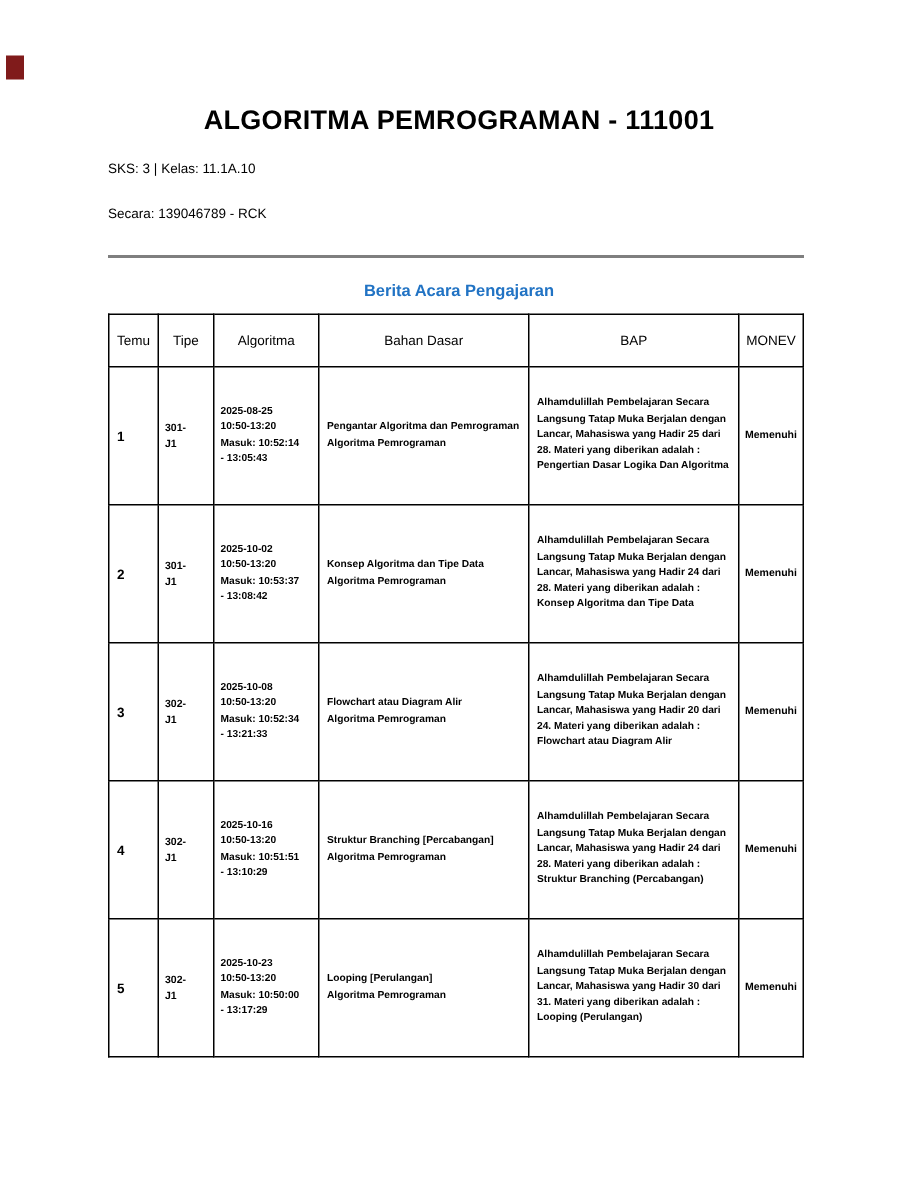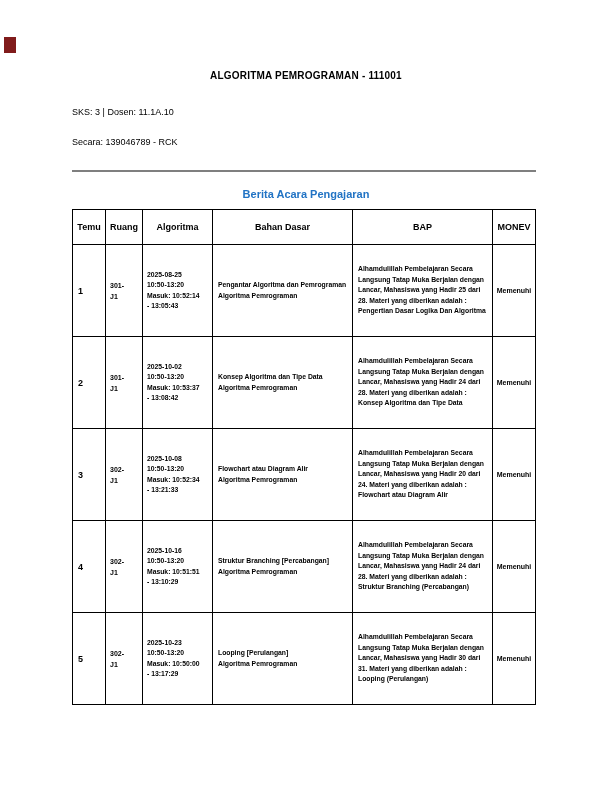--- a/index.html
+++ b/index.html
@@ -11,21 +11,21 @@
     position:relative;
     overflow:hidden;
   }
   .page-marker {
     position:absolute; left:4px; top:37px;
     width:12px; height:16px;
   }
   .doc-title {
     position:absolute; top:70px; left:0; right:0;
     text-align:center;
-    font-size:10px; font-weight:bold;
+    font-size:18px; font-weight:bold;
     letter-spacing:0.2px;
   }
   .meta-line { position:absolute; left:72px; font-size:9px; }
   .meta-line b { font-weight:normal; }
   #meta-sks   { top:107px; }
   #meta-dosen { top:137px; }
   .rule {
     position:absolute; top:170px; left:72px; width:464px;
     border-top:2px solid #7f7f7f;
   }
@@ -40,21 +40,21 @@
     table-layout:fixed;
     width:463px;
   }
   .bap-table th, .bap-table td {
     border:1px solid #000;
     vertical-align:middle;
     overflow:hidden;
   }
   .bap-table th {
     height:34px;
-    font-size:9px; font-weight:bold;
+    font-size:9px; font-weight:normal;
     text-align:center;
     padding:0 2px;
   }
   .bap-table td { height:89px; font-weight:bold; }
   td.c-temu  { font-size:9px;   padding-left:5px; text-align:left; }
   td.c-ruang { font-size:7px;   padding-left:4px; line-height:11px; }
   td.c-keha  { font-size:6.8px; padding:0 2px 0 4px; }
   td.c-keha div  { line-height:10.5px; }
   td.c-bahan { font-size:6.8px; padding:0 3px 0 5px; }
   td.c-bahan div { line-height:10.5px; }
@@ -65,21 +65,21 @@
 <body>
 
 <div class="page-marker" style="background: rgb(128, 27, 27);"></div>
 
 <div class="doc-title">ALGORITMA PEMROGRAMAN - 111001</div>
 
 <div class="meta-line" id="meta-sks">
   <b>SKS:</b>
   <span>3</span>
   <span>|</span>
-  <b>Dosen:</b>
+  <b>Kelas:</b>
   <span>11.1A.10</span>
 </div>
 
 <div class="meta-line" id="meta-dosen">
   <b>Secara:</b>
   <span>139046789 - RCK</span>
 </div>
 
 <div class="rule"></div>
 
@@ -90,21 +90,21 @@
     <col style="width:33px">
       <col style="width:37px">
       <col style="width:70px">
     <col style="width:140px">
       <col style="width:140px">
       <col style="width:43px">
   </colgroup>
   <thead>
     <tr>
       <th>Temu</th>
-      <th>Ruang</th>
+      <th>Tipe</th>
       <th>Algoritma</th>
       <th>Bahan Dasar</th>
       <th>BAP</th>
       <th>MONEV</th>
     </tr>
   </thead>
   <tbody>
     <tr>
       <td class="c-temu">1</td>
       <td class="c-ruang">

